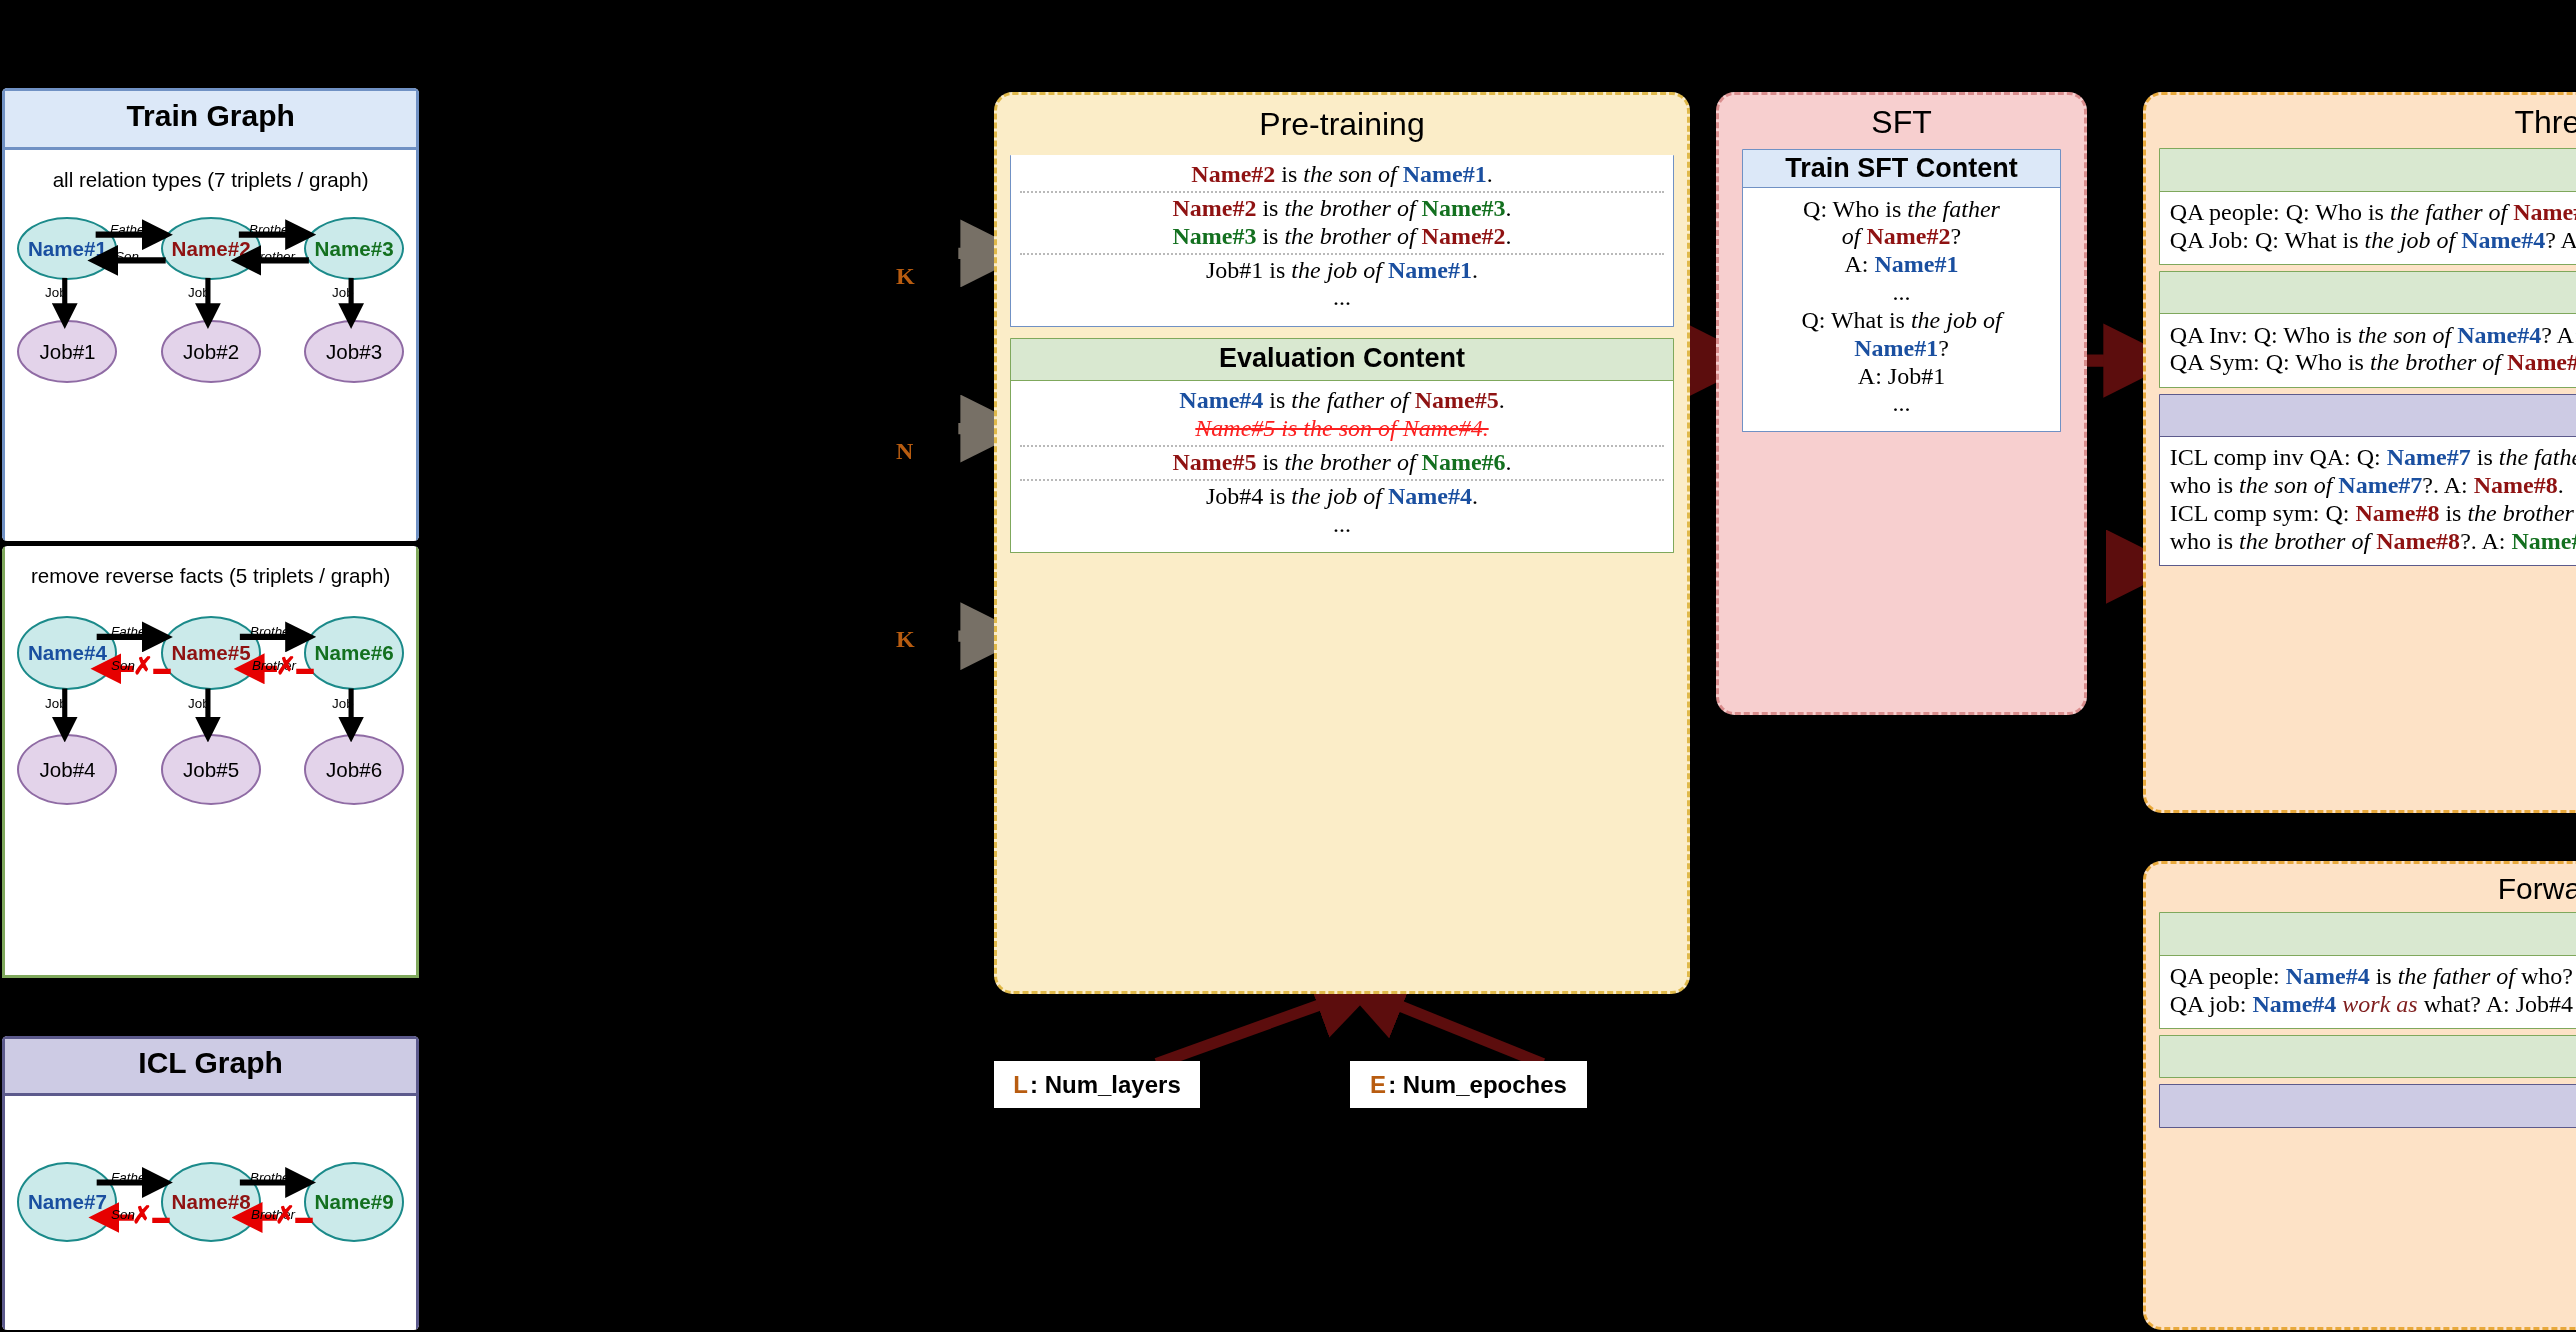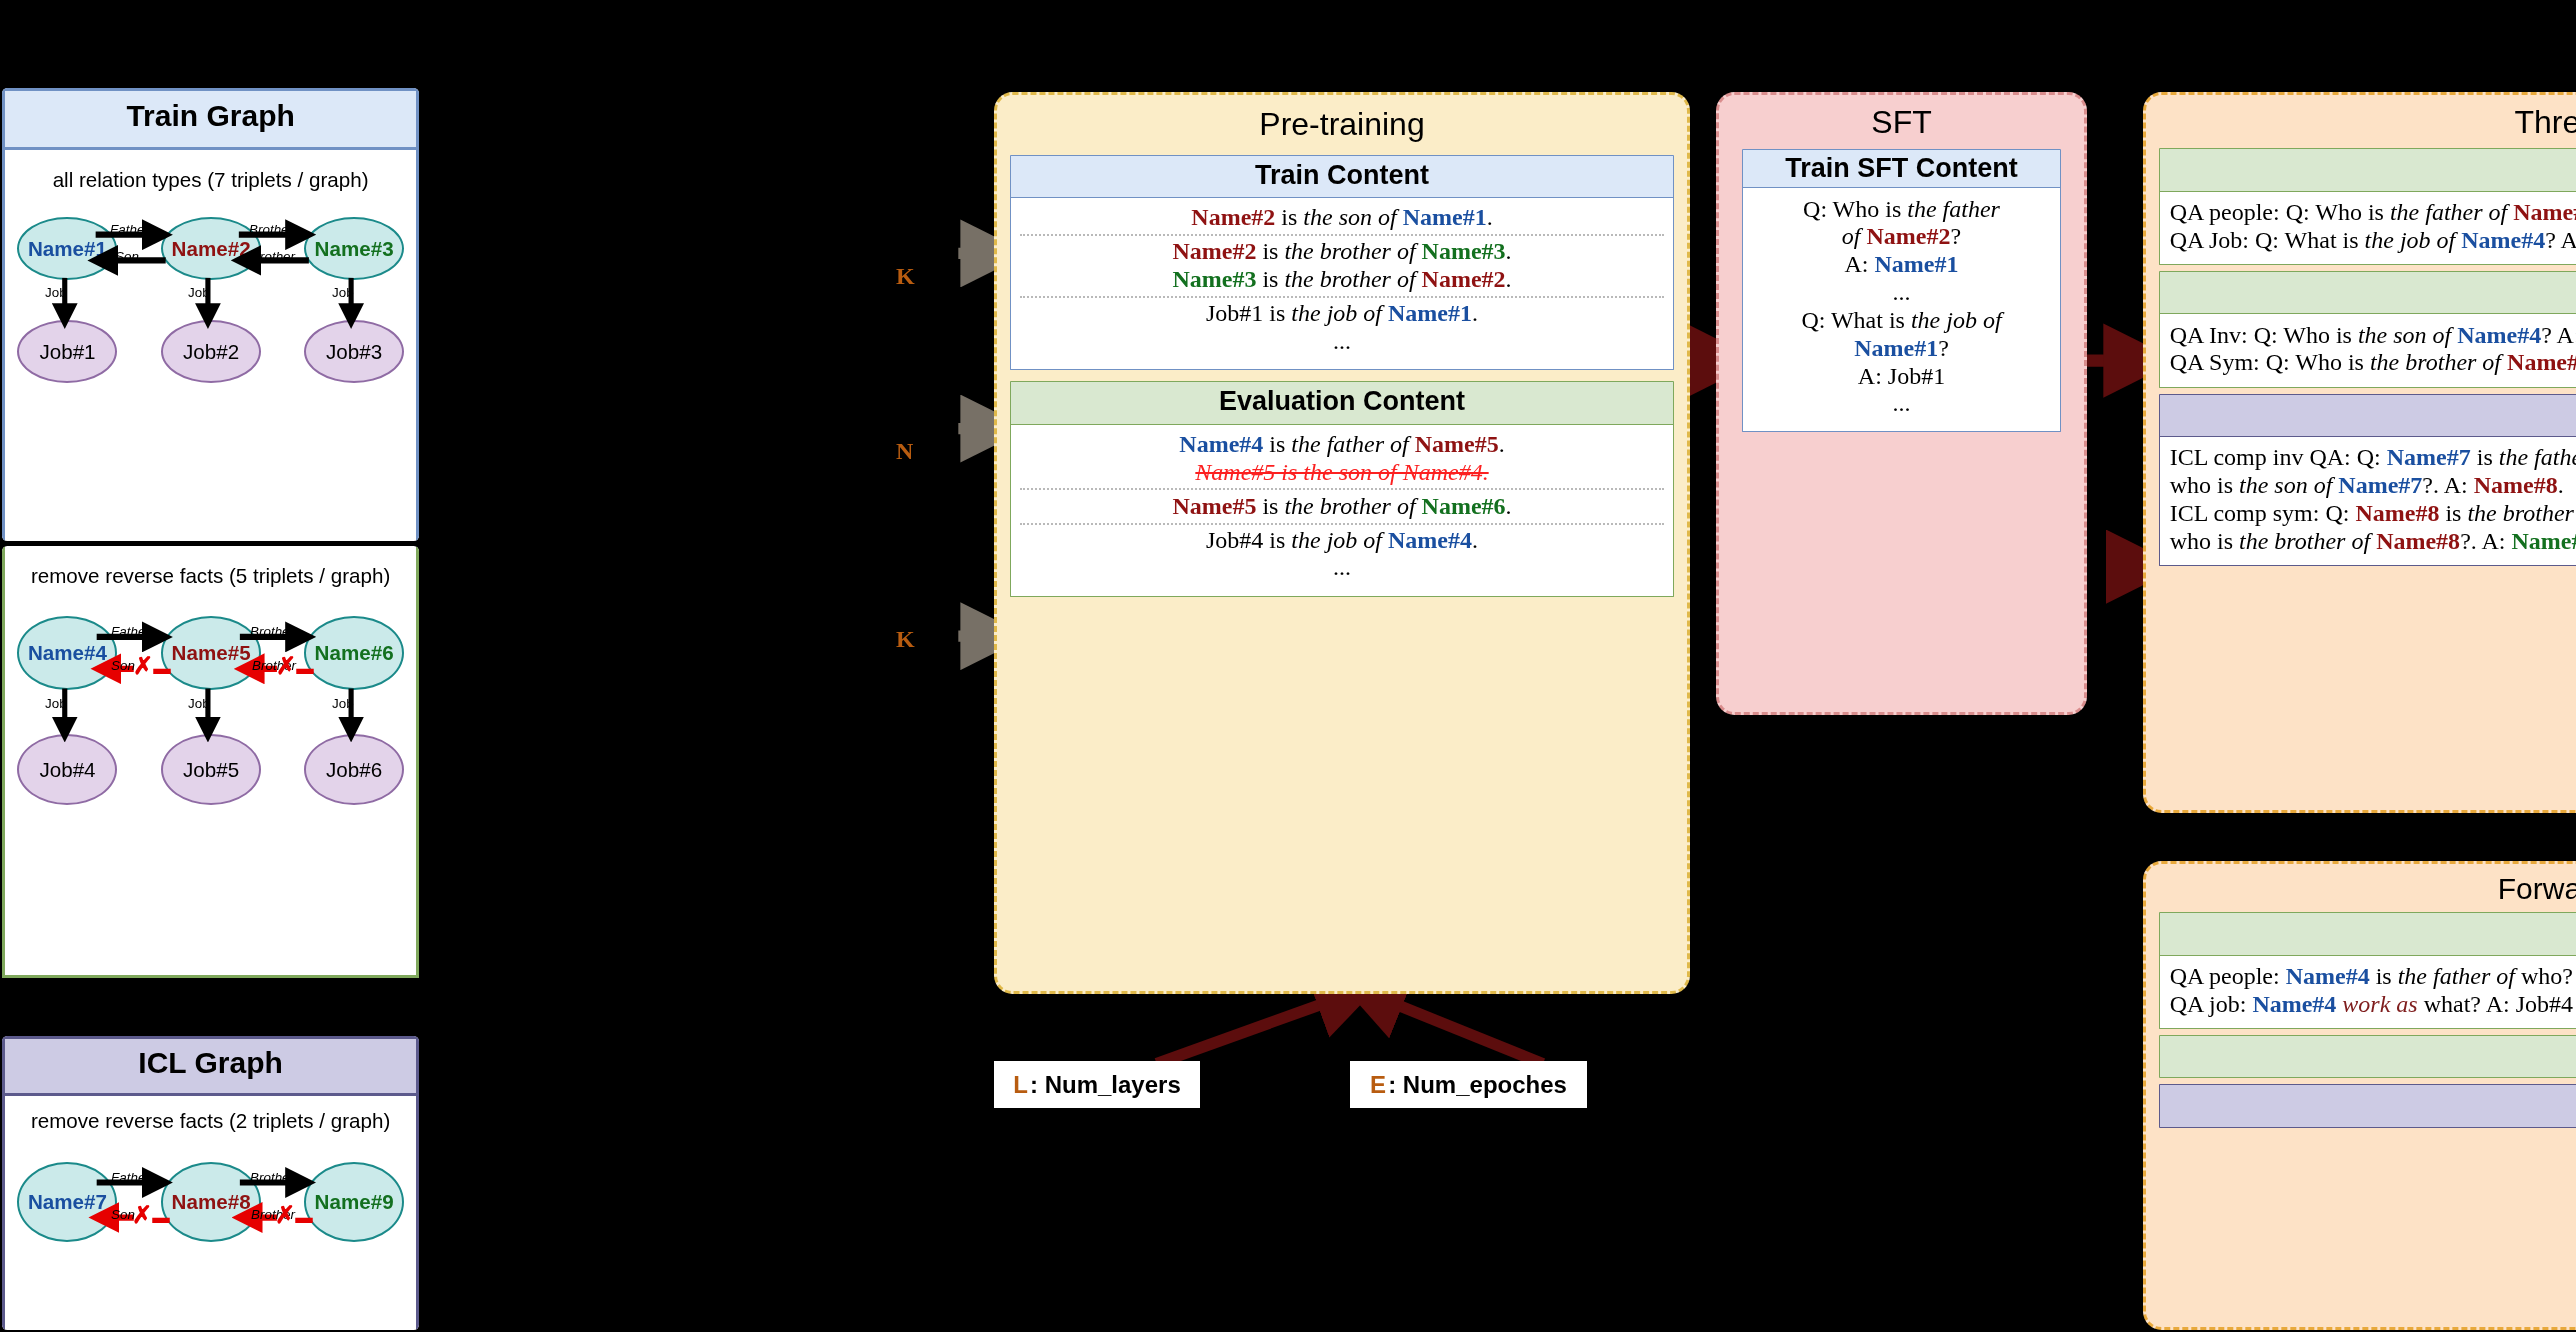--- a/index.html
+++ b/index.html
@@ -194,21 +194,20 @@
     <div class="xmark" style="left:271px;top:108px;">✗<span style="font-size:17.5px;">▬</span></div>
     <div class="joblabel" style="left:40px;top:150px;">Job</div>
     <div class="joblabel" style="left:183px;top:150px;">Job</div>
     <div class="joblabel" style="left:327px;top:150px;">Job</div>
   </div>
 </div>
 
 <div class="abs gpanel" style="left:2.1px;top:1036px;width:417px;height:294px;">
   <div class="ghead ghead-purple" style="height:54px;line-height:47px;font-size:30px;">ICL Graph</div>
   <div class="gbody gbody-purple" style="height:240px;">
-    <div class="subtitle" style="padding-top:13.4px;">remove reverse facts (2 triplets / graph)</div>
 
     <div class="node node-name c-blue" style="left:12.4px;top:66px;width:96px;height:76px;">
       <span>Name#7</span>
       </div>
     <div class="node node-name c-red" style="left:156px;top:66px;width:96px;height:76px;">
       <span>Name#8</span>
       </div>
     <div class="node node-name c-green" style="left:299px;top:66px;width:96px;height:76px;">
       <span>Name#9</span>
       </div>
@@ -237,21 +236,20 @@
 </div>
 
 <div class="klabel" style="left:896px;top:263px;">K</div>
 <div class="klabel" style="left:896px;top:438px;">N</div>
 <div class="klabel" style="left:896px;top:626px;">K</div>
 
 <div class="abs stage stage-pre" style="left:994px;top:92px;width:696px;width:696px;height:902px;">
   <div class="stage-title" style="font-size:32px;padding-top:11.3px;">Pre-training</div>
 
   <div class="card" style="margin:11.3px 13.4px 0 13.4px;">
-    <div class="card-head head-blue" style="font-size:27px;padding:4.1px 0 6.2px;">Train Content</div>
     <div class="card-body body-blue ser" id="pre-train-lines" style="font-size:24px;text-align:center;padding:6.2px 8.2px 13.4px;">
         <div style="line-height: 1.16;"><span style="color: rgb(143, 18, 18); font-weight: bold;">Name#2</span><span style="color: rgb(0, 0, 0);"> is </span><span style="color: rgb(0, 0, 0); font-style: italic;">the son of </span><span style="color: rgb(26, 79, 160); font-weight: bold;">Name#1</span><span style="color: rgb(0, 0, 0);">.</span></div>
         <div class="dotline"></div>
         <div style="line-height: 1.16;"><span style="color: rgb(143, 18, 18); font-weight: bold;">Name#2</span><span style="color: rgb(0, 0, 0);"> is </span><span style="color: rgb(0, 0, 0); font-style: italic;">the brother of </span><span style="color: rgb(19, 112, 31); font-weight: bold;">Name#3</span><span style="color: rgb(0, 0, 0);">.</span></div>
         <div style="line-height: 1.16;"><span style="color: rgb(19, 112, 31); font-weight: bold;">Name#3</span><span style="color: rgb(0, 0, 0);"> is </span><span style="color: rgb(0, 0, 0); font-style: italic;">the brother of </span><span style="color: rgb(143, 18, 18); font-weight: bold;">Name#2</span><span style="color: rgb(0, 0, 0);">.</span></div>
         <div class="dotline"></div>
         <div style="line-height: 1.16;"><span style="color: rgb(0, 0, 0);">Job#1 is </span><span style="color: rgb(0, 0, 0); font-style: italic;">the job of </span><span style="color: rgb(26, 79, 160); font-weight: bold;">Name#1</span><span style="color: rgb(0, 0, 0);">.</span></div>
         <div style="line-height: 1.16;"><span style="color: rgb(0, 0, 0);">...</span></div>
       </div>
   </div>

